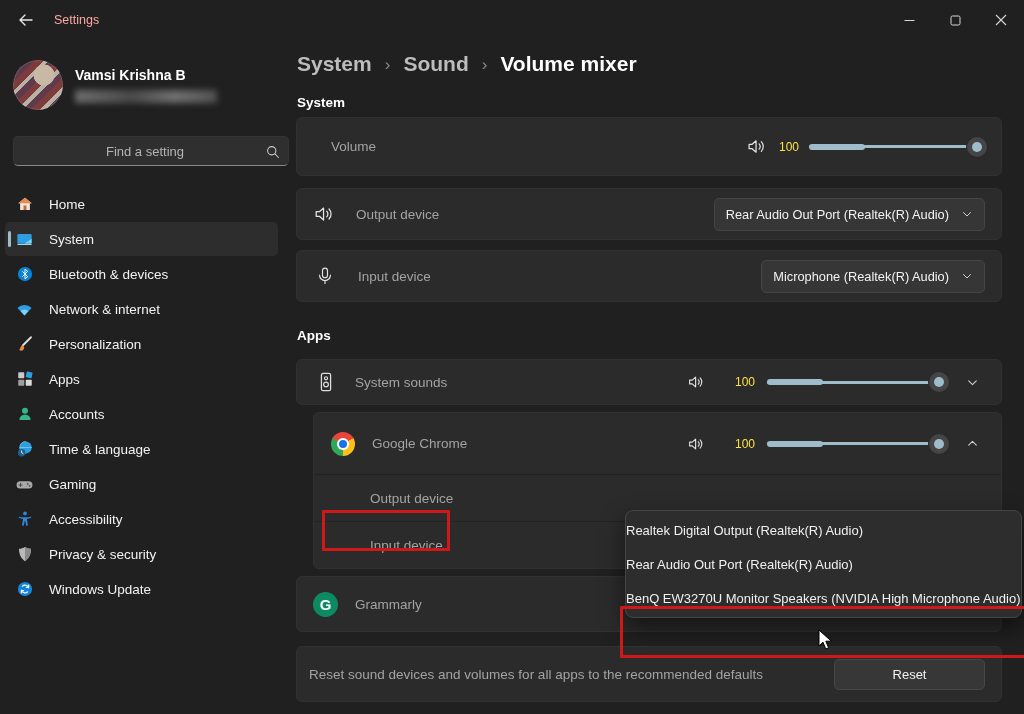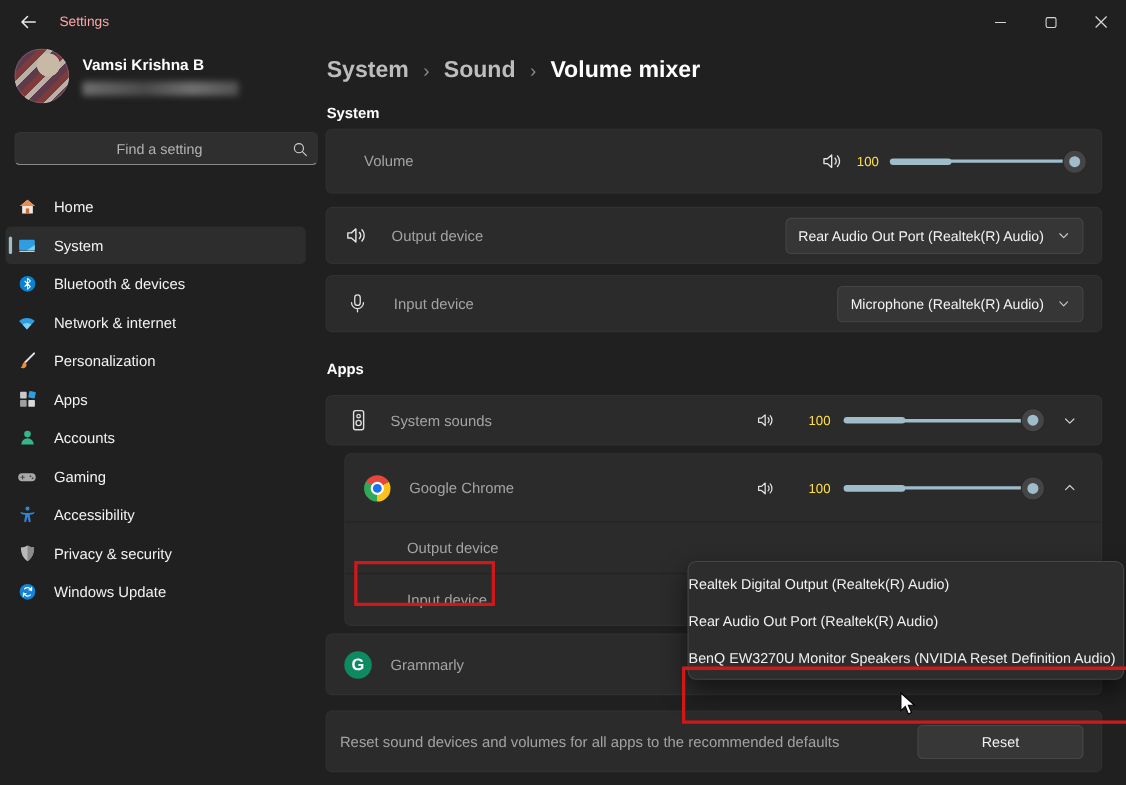--- a/index.html
+++ b/index.html
@@ -12,21 +12,21 @@
   .app{position:absolute;inset:0;}
 
   
   .titlebar{position:absolute;top:0;left:0;right:0;height:40px;display:flex;align-items:center;}
   .back-btn{width:40px;height:34px;margin-left:6px;display:flex;align-items:center;justify-content:center;border-radius:5px;}
   .tb-title{font-size:12.5px;color:#fca5a5;margin-left:8px;}
   .tb-spacer{flex:1;}
   .winbtn{width:46px;height:40px;display:flex;align-items:center;justify-content:center;}
 
   
-  .sidebar{position:absolute;top:32px;left:0;width:283px;bottom:0;text-decoration:underline;}
+  .sidebar{position:absolute;top:48px;left:0;width:283px;bottom:0;text-decoration:underline;}
   .profile{position:absolute;top:12px;left:13px;display:flex;align-items:center;gap:12px;width:256px;}
   .avatar{width:50px;height:50px;border-radius:50%;flex:none;
     background:
       radial-gradient(circle at 62% 30%, #c7b9a6 0 22%, transparent 23%),
       repeating-linear-gradient(135deg,#7d3b3b 0 6px,#b9b0a6 6px 10px,#5e3a4a 10px 16px);
     box-shadow:inset 0 0 0 1px rgba(255,255,255,.15);}
   .p-name{font-size:14px;font-weight:700;color:#ffffff;}
   .p-email{margin-top:7px;width:142px;height:13px;border-radius:2px;
     background:linear-gradient(90deg,#6d6d6d,#4a4a4a 40%,#707070 70%,#515151);
     filter:blur(3px);}
@@ -215,20 +215,31 @@
       <div class="nav-item">
         <span class="nicon">
           <svg width="18" height="18" viewBox="0 0 24 24">
               <circle cx="12" cy="7.5" r="4" fill="#35b58b"></circle>
               <path d="M4.5 20a7.5 7.5 0 0 1 15 0z" fill="#35b58b"></path>
             </svg>
         </span>
         <span class="nlabel">Accounts</span>
       </div>
 
+      <div class="nav-item">
+        <span class="nicon">
+          <svg width="18" height="18" viewBox="0 0 24 24">
+              <circle cx="13" cy="10" r="8" fill="#2f9de2"></circle>
+              <path d="M13 2a8 8 0 0 0 0 16M5 10h16" stroke="#7fd0f2" stroke-width="1" fill="none"></path>
+              <circle cx="7.5" cy="17" r="5" fill="#1b5f8e"></circle>
+              <path d="M7.5 14.5V17l2 1.2" stroke="#ffffff" stroke-width="1.2" fill="none" stroke-linecap="round"></path>
+            </svg>
+        </span>
+        <span class="nlabel">Time &amp; language</span>
+      </div>
 
       <div class="nav-item">
         <span class="nicon">
           <svg width="19" height="19" viewBox="0 0 24 24">
               <rect x="2" y="8" width="20" height="9" rx="4.5" fill="#a9a9a9"></rect>
               <path d="M7 10.5v4M5 12.5h4" stroke="#4c4c4c" stroke-width="1.3" stroke-linecap="round"></path>
               <circle cx="16" cy="11.3" r="1.1" fill="#4c4c4c"></circle>
               <circle cx="18.5" cy="13.7" r="1.1" fill="#4c4c4c"></circle>
             </svg>
         </span>
@@ -394,21 +405,21 @@
     <div class="card" style="height:56px;margin-top:14px;">
       <span class="row-label" style="margin-left:-4px;">Reset sound devices and volumes for all apps to the recommended defaults</span>
       <button class="reset-btn">Reset</button>
     </div>
 
   </main>
 
   <div class="flyout">
     <div class="fly-item">Realtek Digital Output (Realtek(R) Audio)</div>
     <div class="fly-item">Rear Audio Out Port (Realtek(R) Audio)</div>
-    <div class="fly-item">BenQ EW3270U Monitor Speakers (NVIDIA Reset Definition Audio)</div>
+    <div class="fly-item">BenQ EW3270U Monitor Speakers (NVIDIA High Microphone Audio)</div>
   </div>
 
   <div class="anno anno-output"></div>
   <div class="anno anno-benq"></div>
 
   <svg class="cursor" width="16" height="22" viewBox="0 0 16 22">
     <polygon points="1,1 1,17 5,13.2 7.8,20 10.6,18.8 7.8,12.2 13.3,12.2" fill="#ffffff" stroke="#000000" stroke-width="1"></polygon>
   </svg>
 
 </div>

